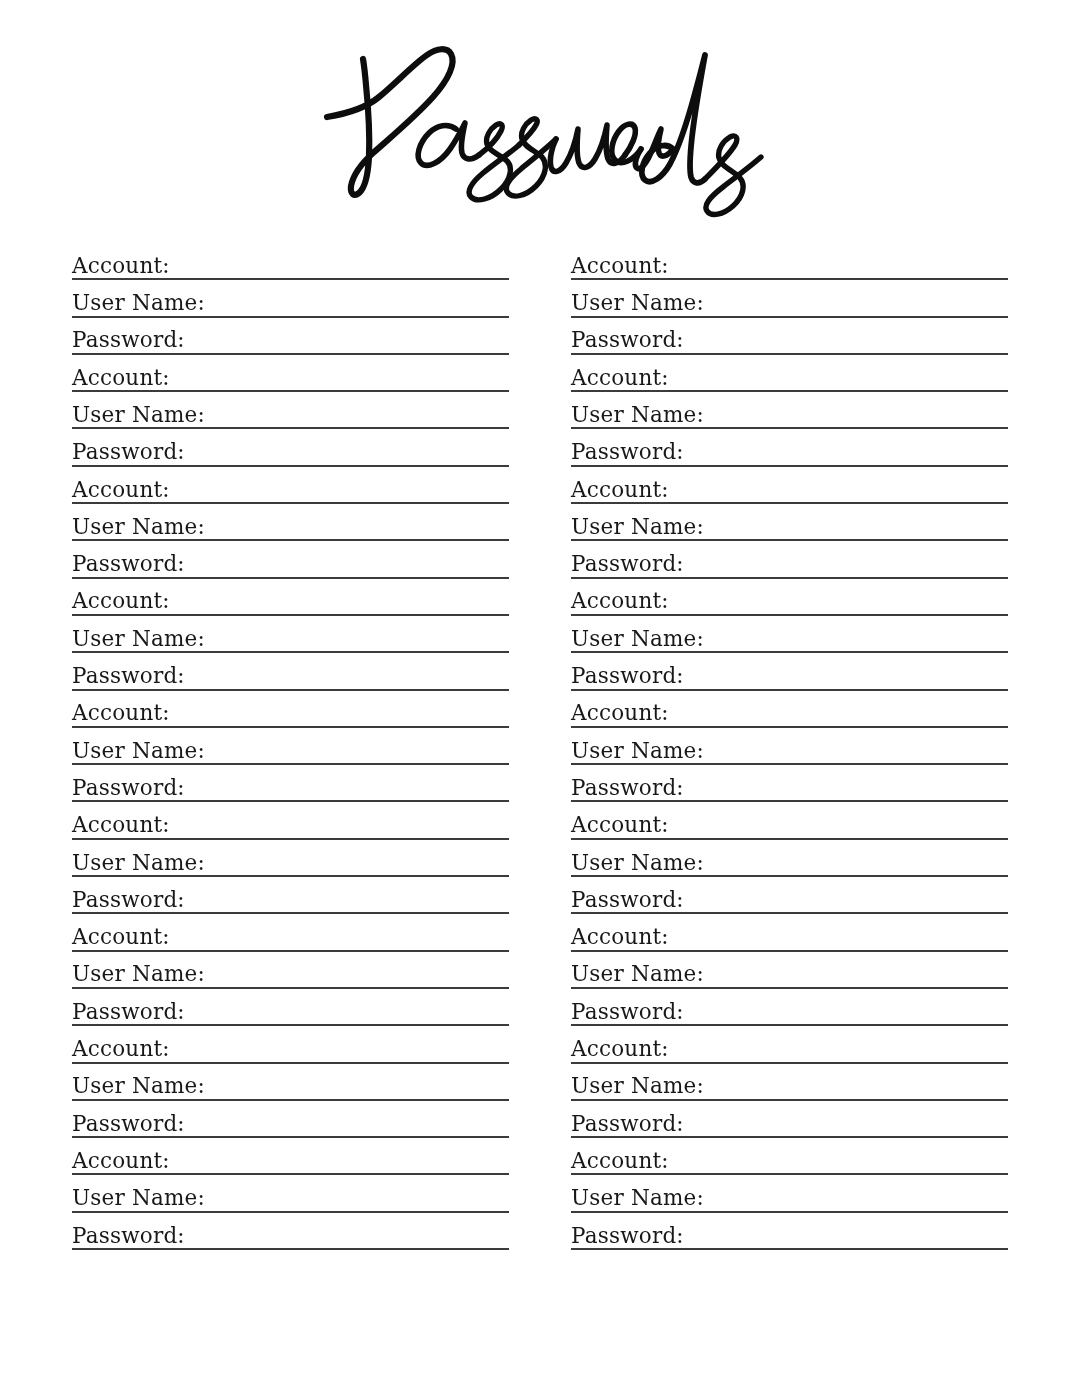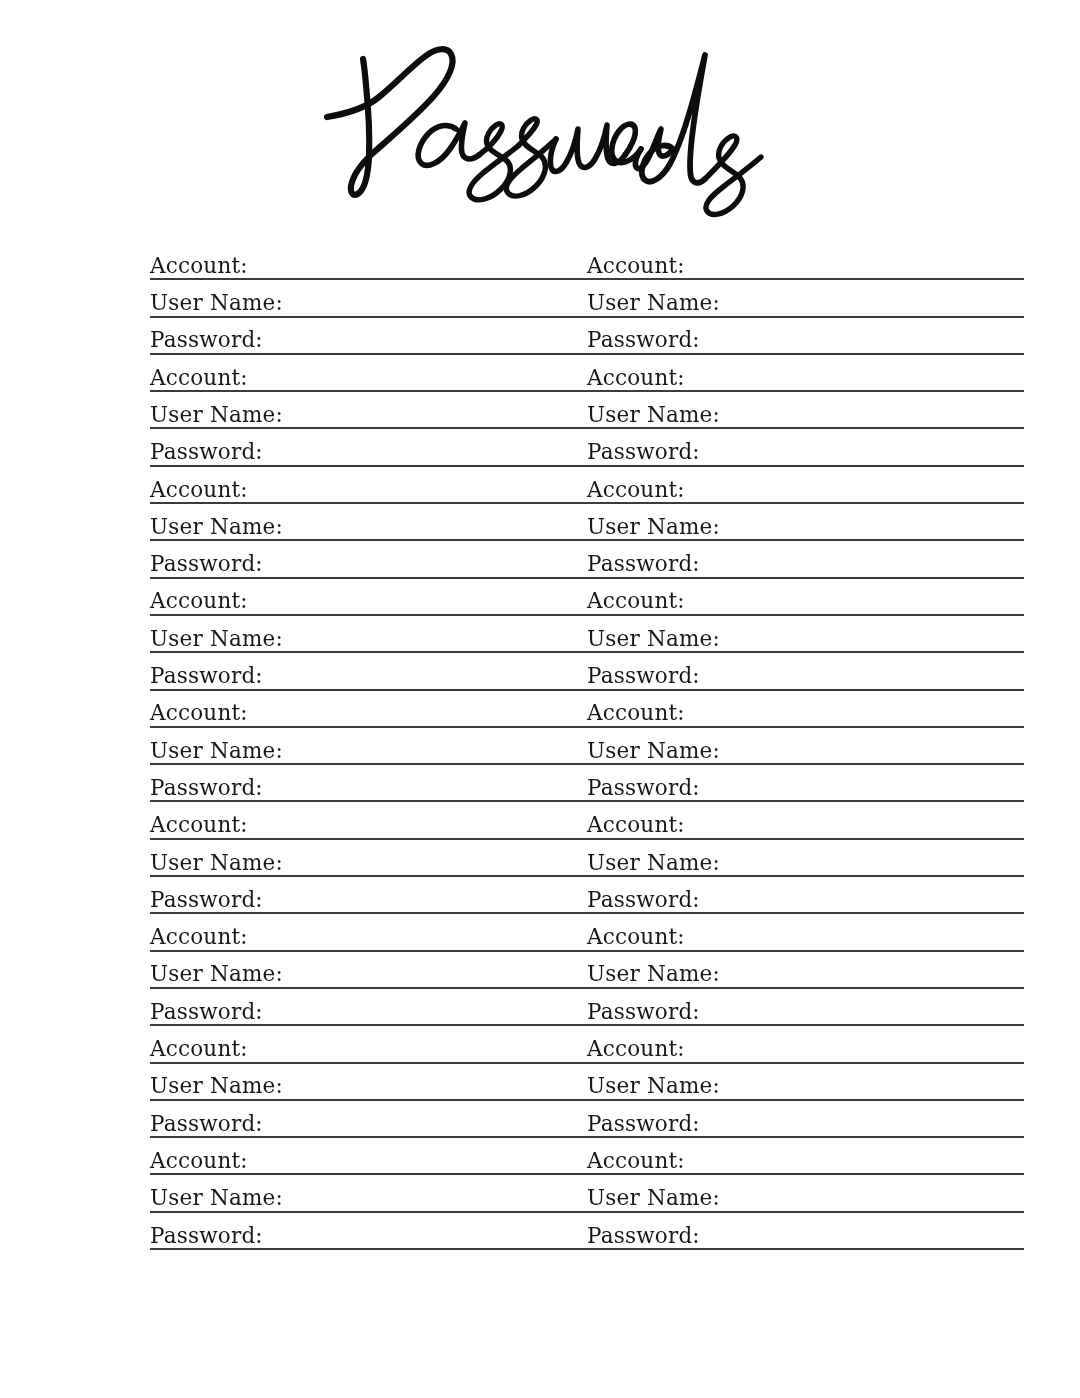--- a/index.html
+++ b/index.html
@@ -44,25 +44,25 @@
   .title-svg path {
     fill: none;
     stroke: #0d0d0d;
     stroke-linecap: round;
     stroke-linejoin: round;
   }
 
   
   .columns {
     position: absolute;
-    left: 88px;
+    left: 72px;
     top: 243px;
     width: 936px;
     display: flex;
-    justify-content: flex-end;
+    justify-content: space-between;
   }
   .column {
     width: 437px;
   }
 
   .field-row {
     height: 37.3px;
     border-bottom: 2px solid #3b3b3b;
     display: flex;
     align-items: flex-end;

